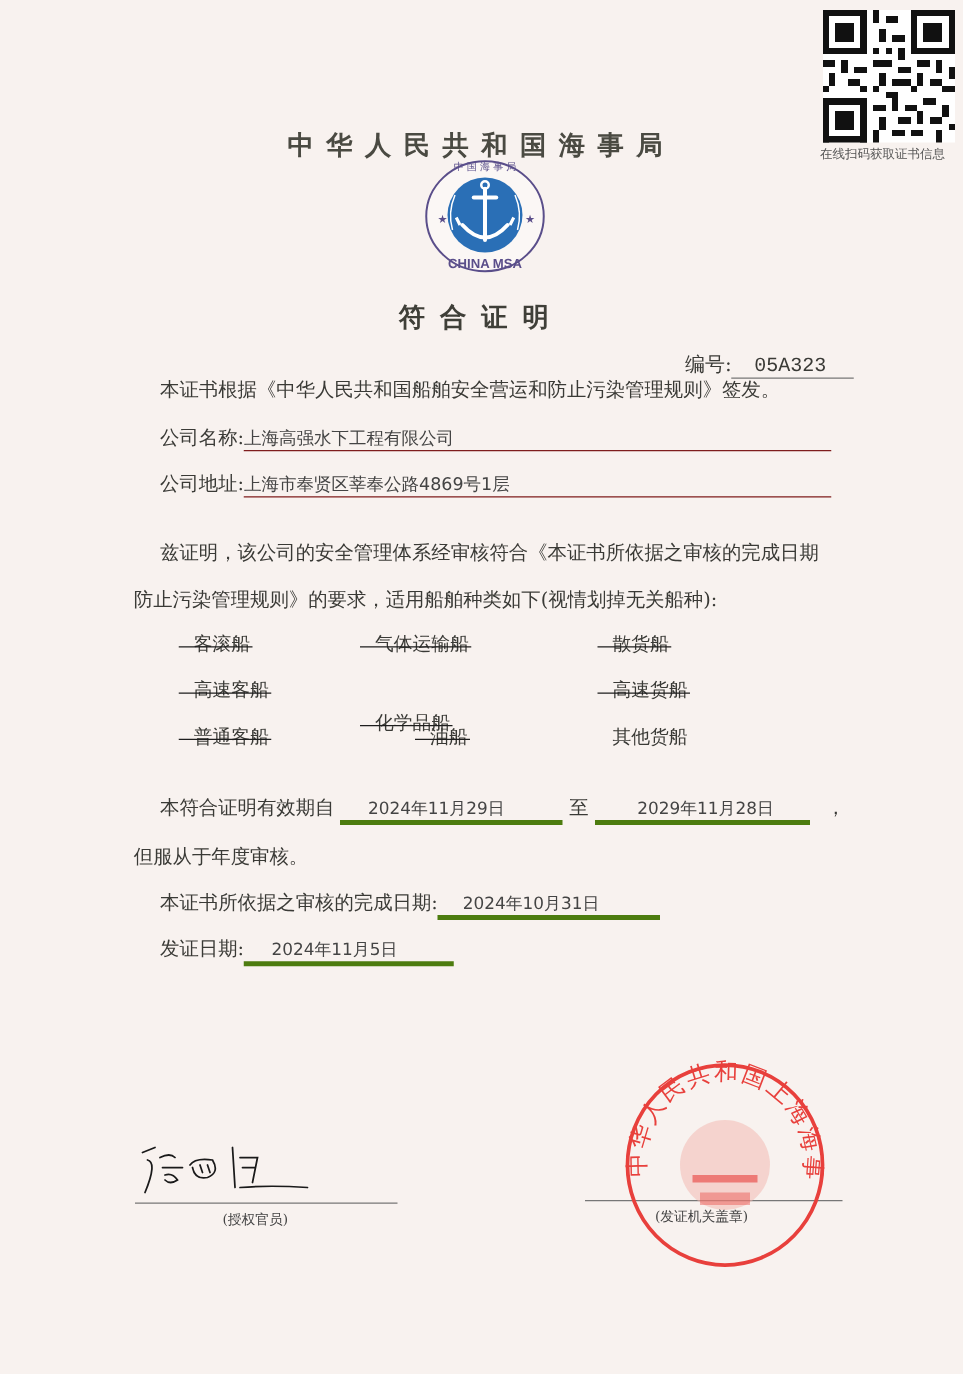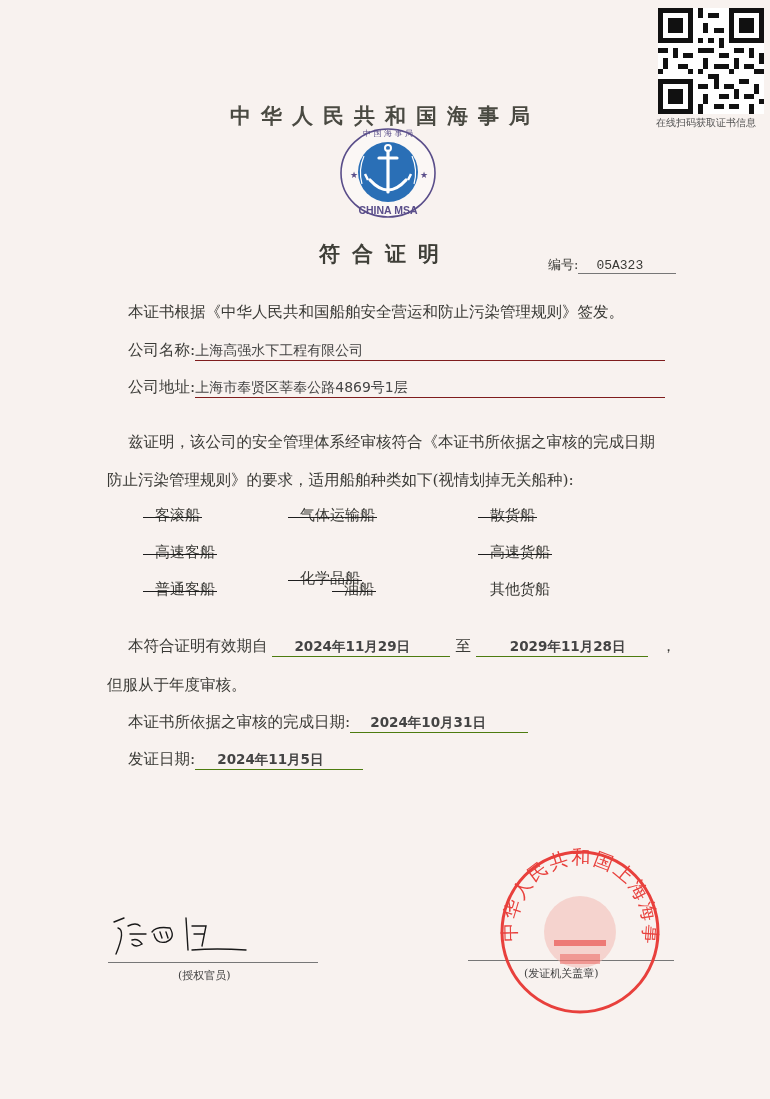--- a/index.html
+++ b/index.html
@@ -14,30 +14,30 @@
     left:0; width:770px; top:84px; text-align:center;
     font-size:21px; font-weight:bold; letter-spacing:10px; color:#4a4a42;margin-top:18px;
   }
   .logo { left:338px; top:126px; width:100px; height:96px; }
   .subtitle {
     left:0; width:770px; top:240px; text-align:center;
     font-size:21px; font-weight:bold; letter-spacing:12px; color:#3f3f38;
   }
   .qr { left:658px; top:8px; width:106px; height:106px; }
   .qr-caption { left:656px; top:116px; font-size:10px; color:#555; font-family:"DejaVu Sans", sans-serif; white-space:nowrap; }
-  .serial { left:548px; top:256px; font-size:13px; }
+  .serial { left:548px; top:282px; font-size:16px; }
   .serial .val { display:inline-block; width:98px; border-bottom:1px solid #777; padding-left:18px; box-sizing:border-box; font-family:"Liberation Mono","DejaVu Sans Mono",monospace; }
   .para { font-size:15.5px; white-space:nowrap; }
   .field-line { display:inline-block; border-bottom:1px solid #7f1d1d; font-size:14px; font-family:"DejaVu Sans","Liberation Sans",sans-serif; color:#444; }
   .ship { font-size:15px; white-space:nowrap; }
   .ship.struck { position:absolute; }
   .ship.struck::after {
     content:""; position:absolute; left:-12px; right:-2px; top:56%; height:1.6px; background:#1e1e1e;
   }
-  .date-val { display:inline-block; border-bottom:1px solid #4d7c0f; font-family:"DejaVu Sans","Liberation Sans",sans-serif; font-size:13.5px; color:#444;font-weight:bold; }
+  .date-val { display:inline-block; border-bottom:4px solid #4d7c0f; font-family:"DejaVu Sans","Liberation Sans",sans-serif; font-size:13.5px; color:#444; }
   .sig-line { height:1px; background:#777; }
   .sig-label { font-size:11px; color:#444; }
   .seal { left:498px; top:848px; width:164px; height:168px; }
 </style>
 </head>
 <body>
 
 <div class="abs title-main">中华人民共和国海事局</div>
 
 <div class="abs logo">

